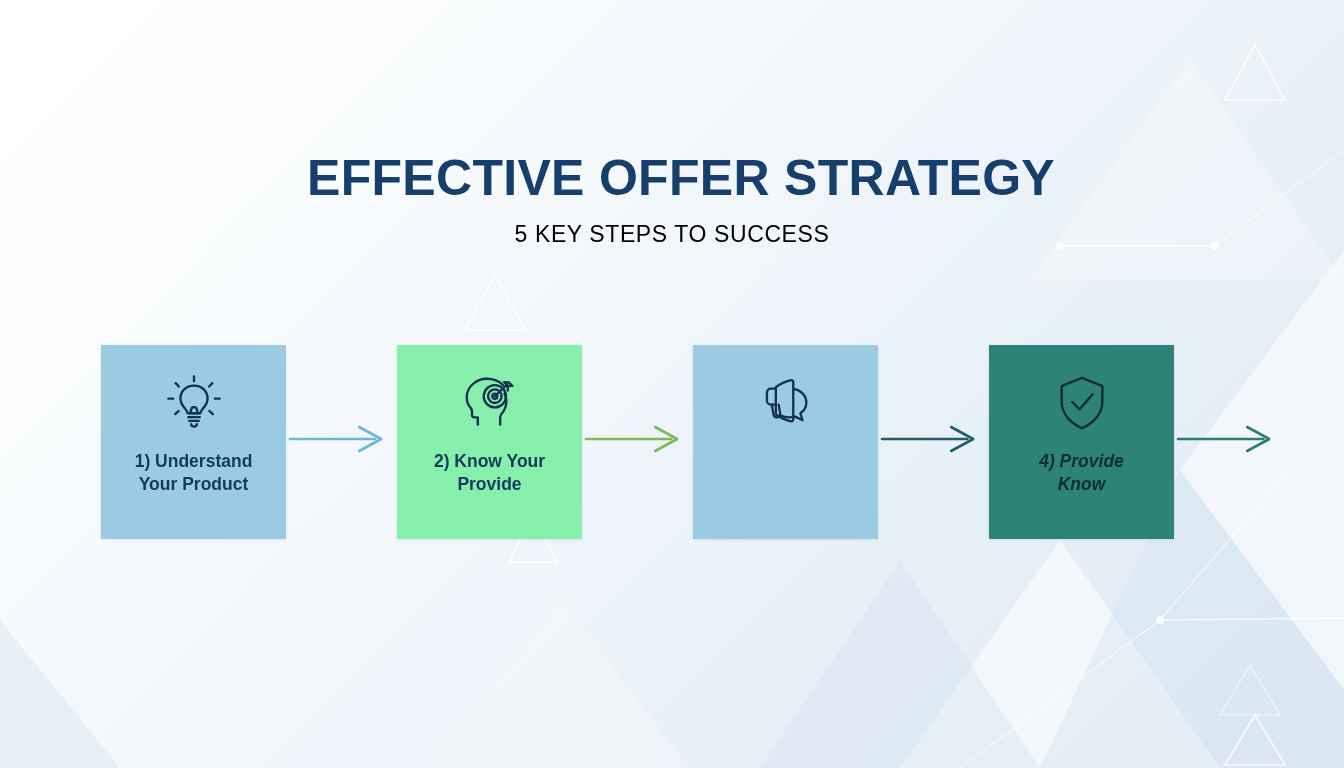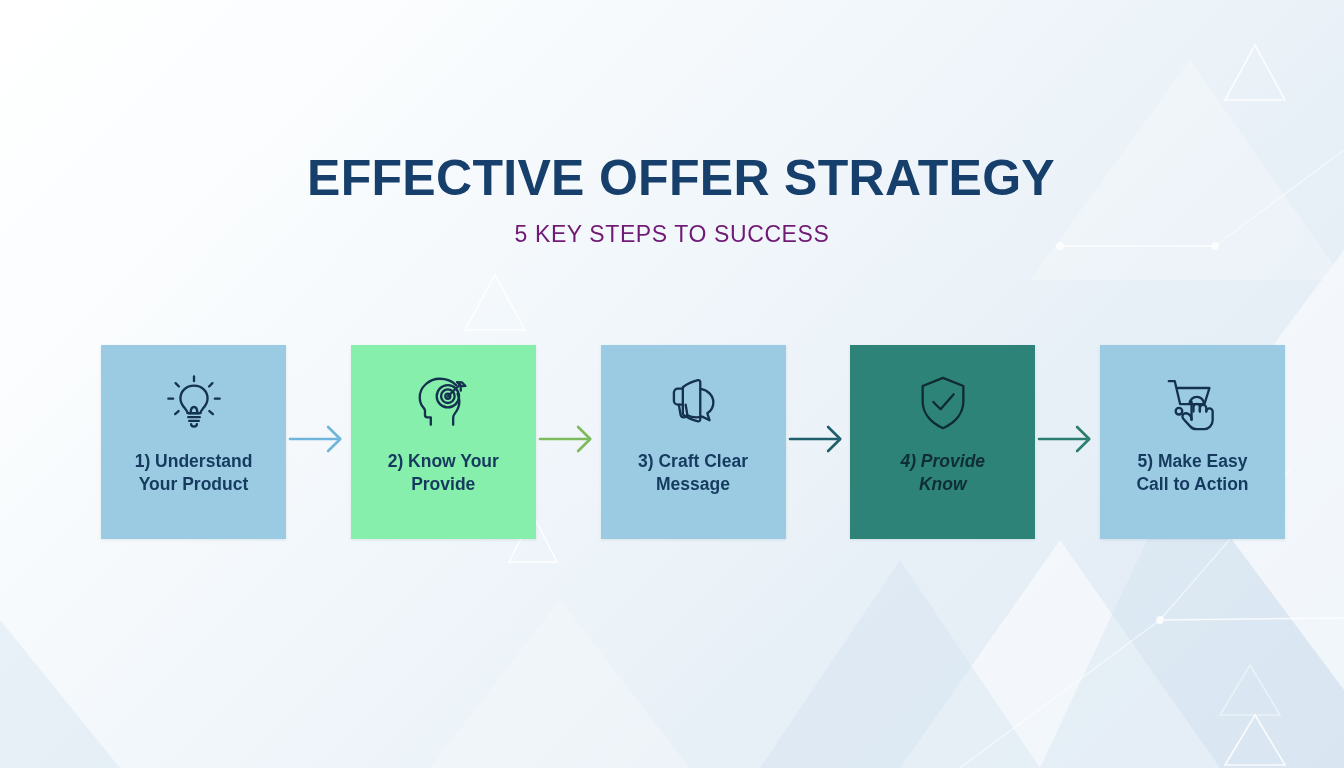--- a/index.html
+++ b/index.html
@@ -30,21 +30,21 @@
     color:#173f6b;
     line-height:1.05;
     white-space:nowrap;
     padding-left:18px;
   }
   #subtitle {
     margin-top:16px;
     font-size:23px;
     font-weight:normal;
     letter-spacing:0.6px;
-    color:#701a75;
+    color:#000000;
   }
 
   
   #steps {
     position:absolute;
     top:345px; left:59px;
     width:1226px; height:194px;
     display:flex;
     align-items:flex-start;
     padding-left:42px;
@@ -182,24 +182,20 @@
     </svg>
   </div>
 
   <div class="step-card" style="background:#9acbe3">
     <svg class="step-icon" viewBox="0 0 64 64" fill="none" stroke="#14314f" stroke-width="2.4" stroke-linecap="round" stroke-linejoin="round">
       <path d="M40 17.5c7.5 1.3 13 7 13 13.9 0 4.6-2.4 8.7-6.2 11.2l2.3 7.2-7.6-3.7c-1.9.5-3.9.8-6 .8-3.4 0-6.6-.8-9.3-2.2"></path>
       <path d="M39.5 10.5v38.3c0 1.3-1.1 2.3-2.4 2.1-4.2-.9-10.2-3-15.6-7.1V15.7c5.4-4.1 11.4-6.3 15.6-7.3 1.3-.3 2.4.7 2.4 2.1z"></path>
       <path d="M21.5 17.2h-5.2c-2.2 0-4 1.8-4 4v8.5c0 2.2 1.8 4 4 4h5.2"></path>
       <path d="M17.3 33.7l1.9 10.5c.3 1.5 1.6 2.6 3.1 2.6h.6c1.9 0 3.4-1.7 3.1-3.6l-1.6-9.5"></path>
     </svg>
-    <div class="step-label">
-      <div>3) Craft Clear</div>
-      <div>Message</div>
-    </div>
   </div>
 
   <div class="connector">
     <svg viewBox="0 0 70 34" preserveAspectRatio="none">
       <g stroke="#1e5f6b" stroke-width="2.6" fill="none" stroke-linecap="round" stroke-linejoin="round">
         <line x1="0" y1="17" x2="58" y2="17" vector-effect="non-scaling-stroke"></line>
         <polyline points="47,5 62,17 47,29" vector-effect="non-scaling-stroke"></polyline>
       </g>
     </svg>
   </div>
@@ -217,29 +213,14 @@
 
   <div class="connector">
     <svg viewBox="0 0 70 34" preserveAspectRatio="none">
       <g stroke="#2a7d70" stroke-width="2.6" fill="none" stroke-linecap="round" stroke-linejoin="round">
         <line x1="0" y1="17" x2="58" y2="17" vector-effect="non-scaling-stroke"></line>
         <polyline points="47,5 62,17 47,29" vector-effect="non-scaling-stroke"></polyline>
       </g>
     </svg>
   </div>
 
-  <div class="step-card" style="background:#9acbe3">
-    <svg class="step-icon" viewBox="0 0 64 64" fill="none" stroke="#14314f" stroke-width="2.4" stroke-linecap="round" stroke-linejoin="round">
-      <path d="M7 9.5h6.2l5.5 23.6h25.1L49 16.5H15.5"></path>
-      <circle cx="17.5" cy="40.5" r="3.4"></circle>
-      <path d="M28.5 33c0-4.1 3.3-7.4 7.4-7.4s7.4 3.3 7.4 7.4"></path>
-      <path d="M30.5 30.5v18.8"></path>
-      <path d="M30.5 49.3c0-5.7-5.7-8.1-8.4-5.7-1.6 1.4-1.2 3.4.3 5.1l6.7 7.4c1.6 1.8 4 2.9 6.5 2.9h7.6c5 0 9.1-4.1 9.1-9.1v-9.1c0-1.8-1.5-3.3-3.3-3.3s-3.3 1.5-3.3 3.3"></path>
-      <path d="M45.7 40.8v-3.6c0-1.8-1.5-3.3-3.3-3.3s-3.3 1.5-3.3 3.3v3.6"></path>
-      <path d="M39.1 40.8v-4.6c0-1.8-1.5-3.3-3.3-3.3s-3.3 1.5-3.3 3.3v4.6"></path>
-    </svg>
-    <div class="step-label">
-      <div>5) Make Easy</div>
-      <div>Call to Action</div>
-    </div>
-  </div>
 
 </div>
 
 </body></html>

